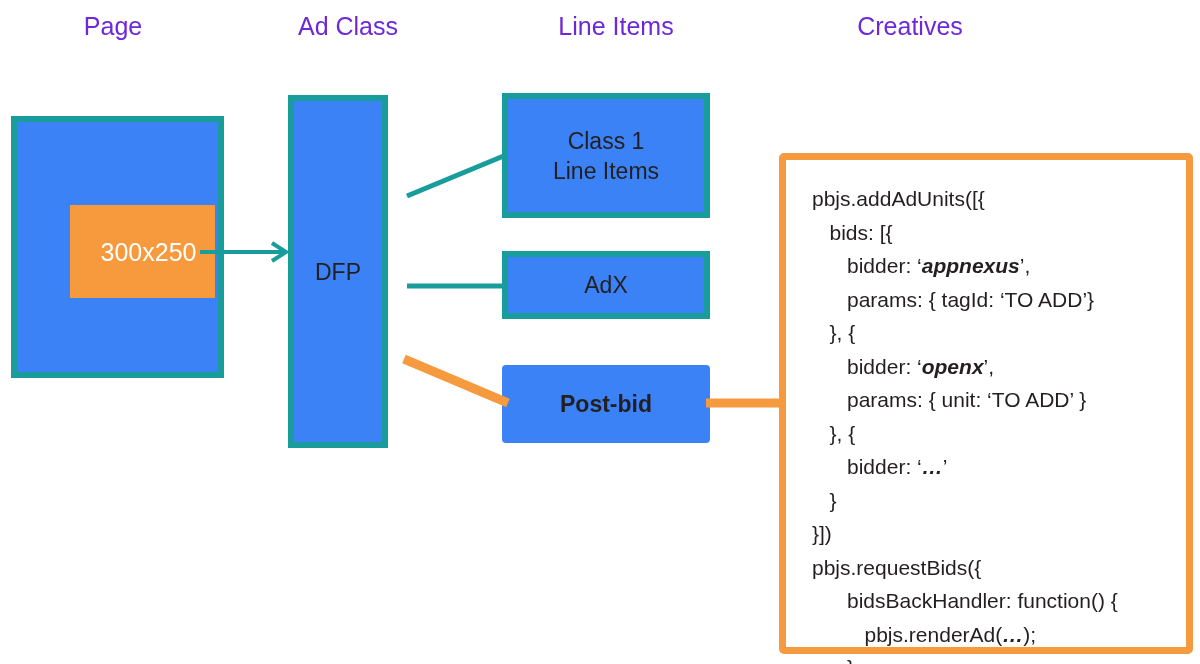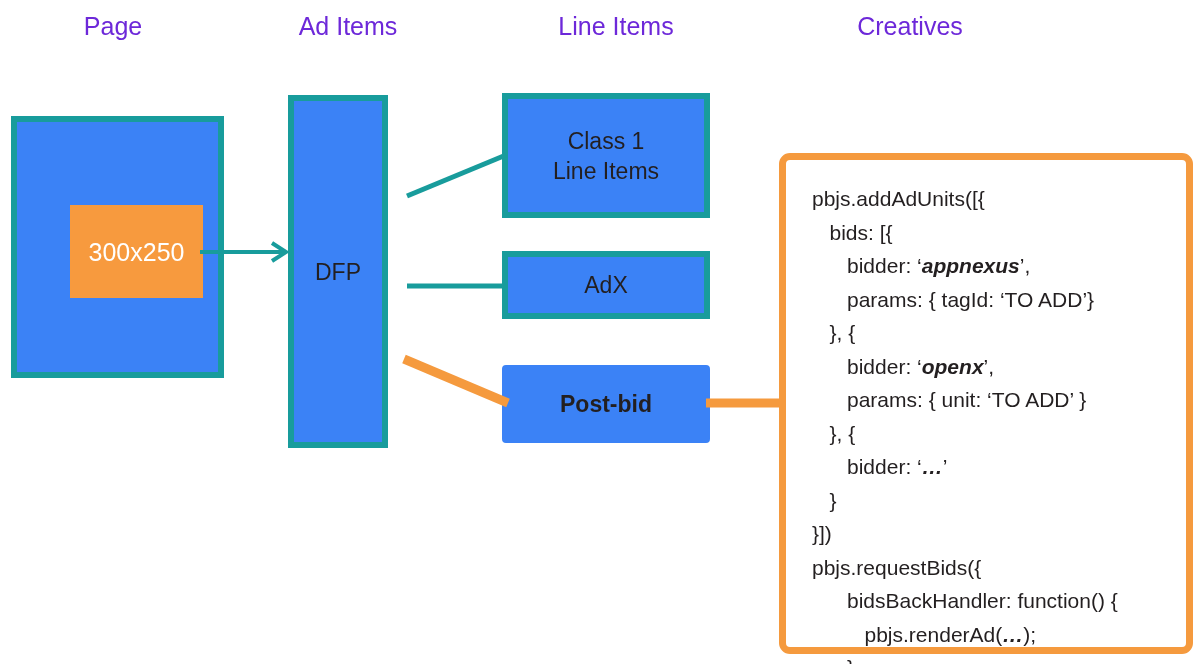--- a/index.html
+++ b/index.html
@@ -71,50 +71,50 @@
     height: 664px;
     pointer-events: none;
   }
 
   
   #code-panel {
     position: absolute;
     box-sizing: border-box;
     background: #ffffff;
     border: 7px solid #F59A3E;
-    border-radius: 11px;
+    border-radius: 5px;
     padding: 22px 14px 10px 26px;
   }
   #code-lines {
     color: #231f20;
     font-family: "Liberation Sans", sans-serif;
     font-size: 21px;
     line-height: 33.5px;
     white-space: pre;
   }
   #code-lines .ln { display: block; white-space: pre; }
   #code-lines b { font-weight: bold; font-style: italic; }
 </style>
 </head>
 <body>
 
 <div id="canvas">
 
   <div class="col-header" style="left:33px; top:8px; width:160px;">Page</div>
 
-  <div class="col-header" style="left:258px; top:8px; width:180px;">Ad Items</div>
+  <div class="col-header" style="left:258px; top:8px; width:180px;">Ad Class</div>
 
   <div class="col-header" style="left:516px; top:8px; width:200px;">Line Items</div>
 
   <div class="col-header" style="left:810px; top:8px; width:200px;">Creatives</div>
 
   <div class="box box-teal" style="left:11px; top:116px; width:213px; height:262px;">
   </div>
 
-  <div class="swatch" style="left:70px; top:205px; width:133px; height:93px;">
+  <div class="swatch" style="left:70px; top:205px; width:133px; height:93px;padding-left:12px;">
     <span class="swatch-label">300x250</span>
   </div>
 
   <div class="box box-teal" style="left:288px; top:95px; width:100px; height:353px;">
     <span class="box-label">DFP</span>
   </div>
 
   <div class="box box-teal" style="left:502px; top:93px; width:208px; height:125px; flex-direction:column;">
     <span class="box-label">Class 1</span>
     <span class="box-label">Line Items</span>

